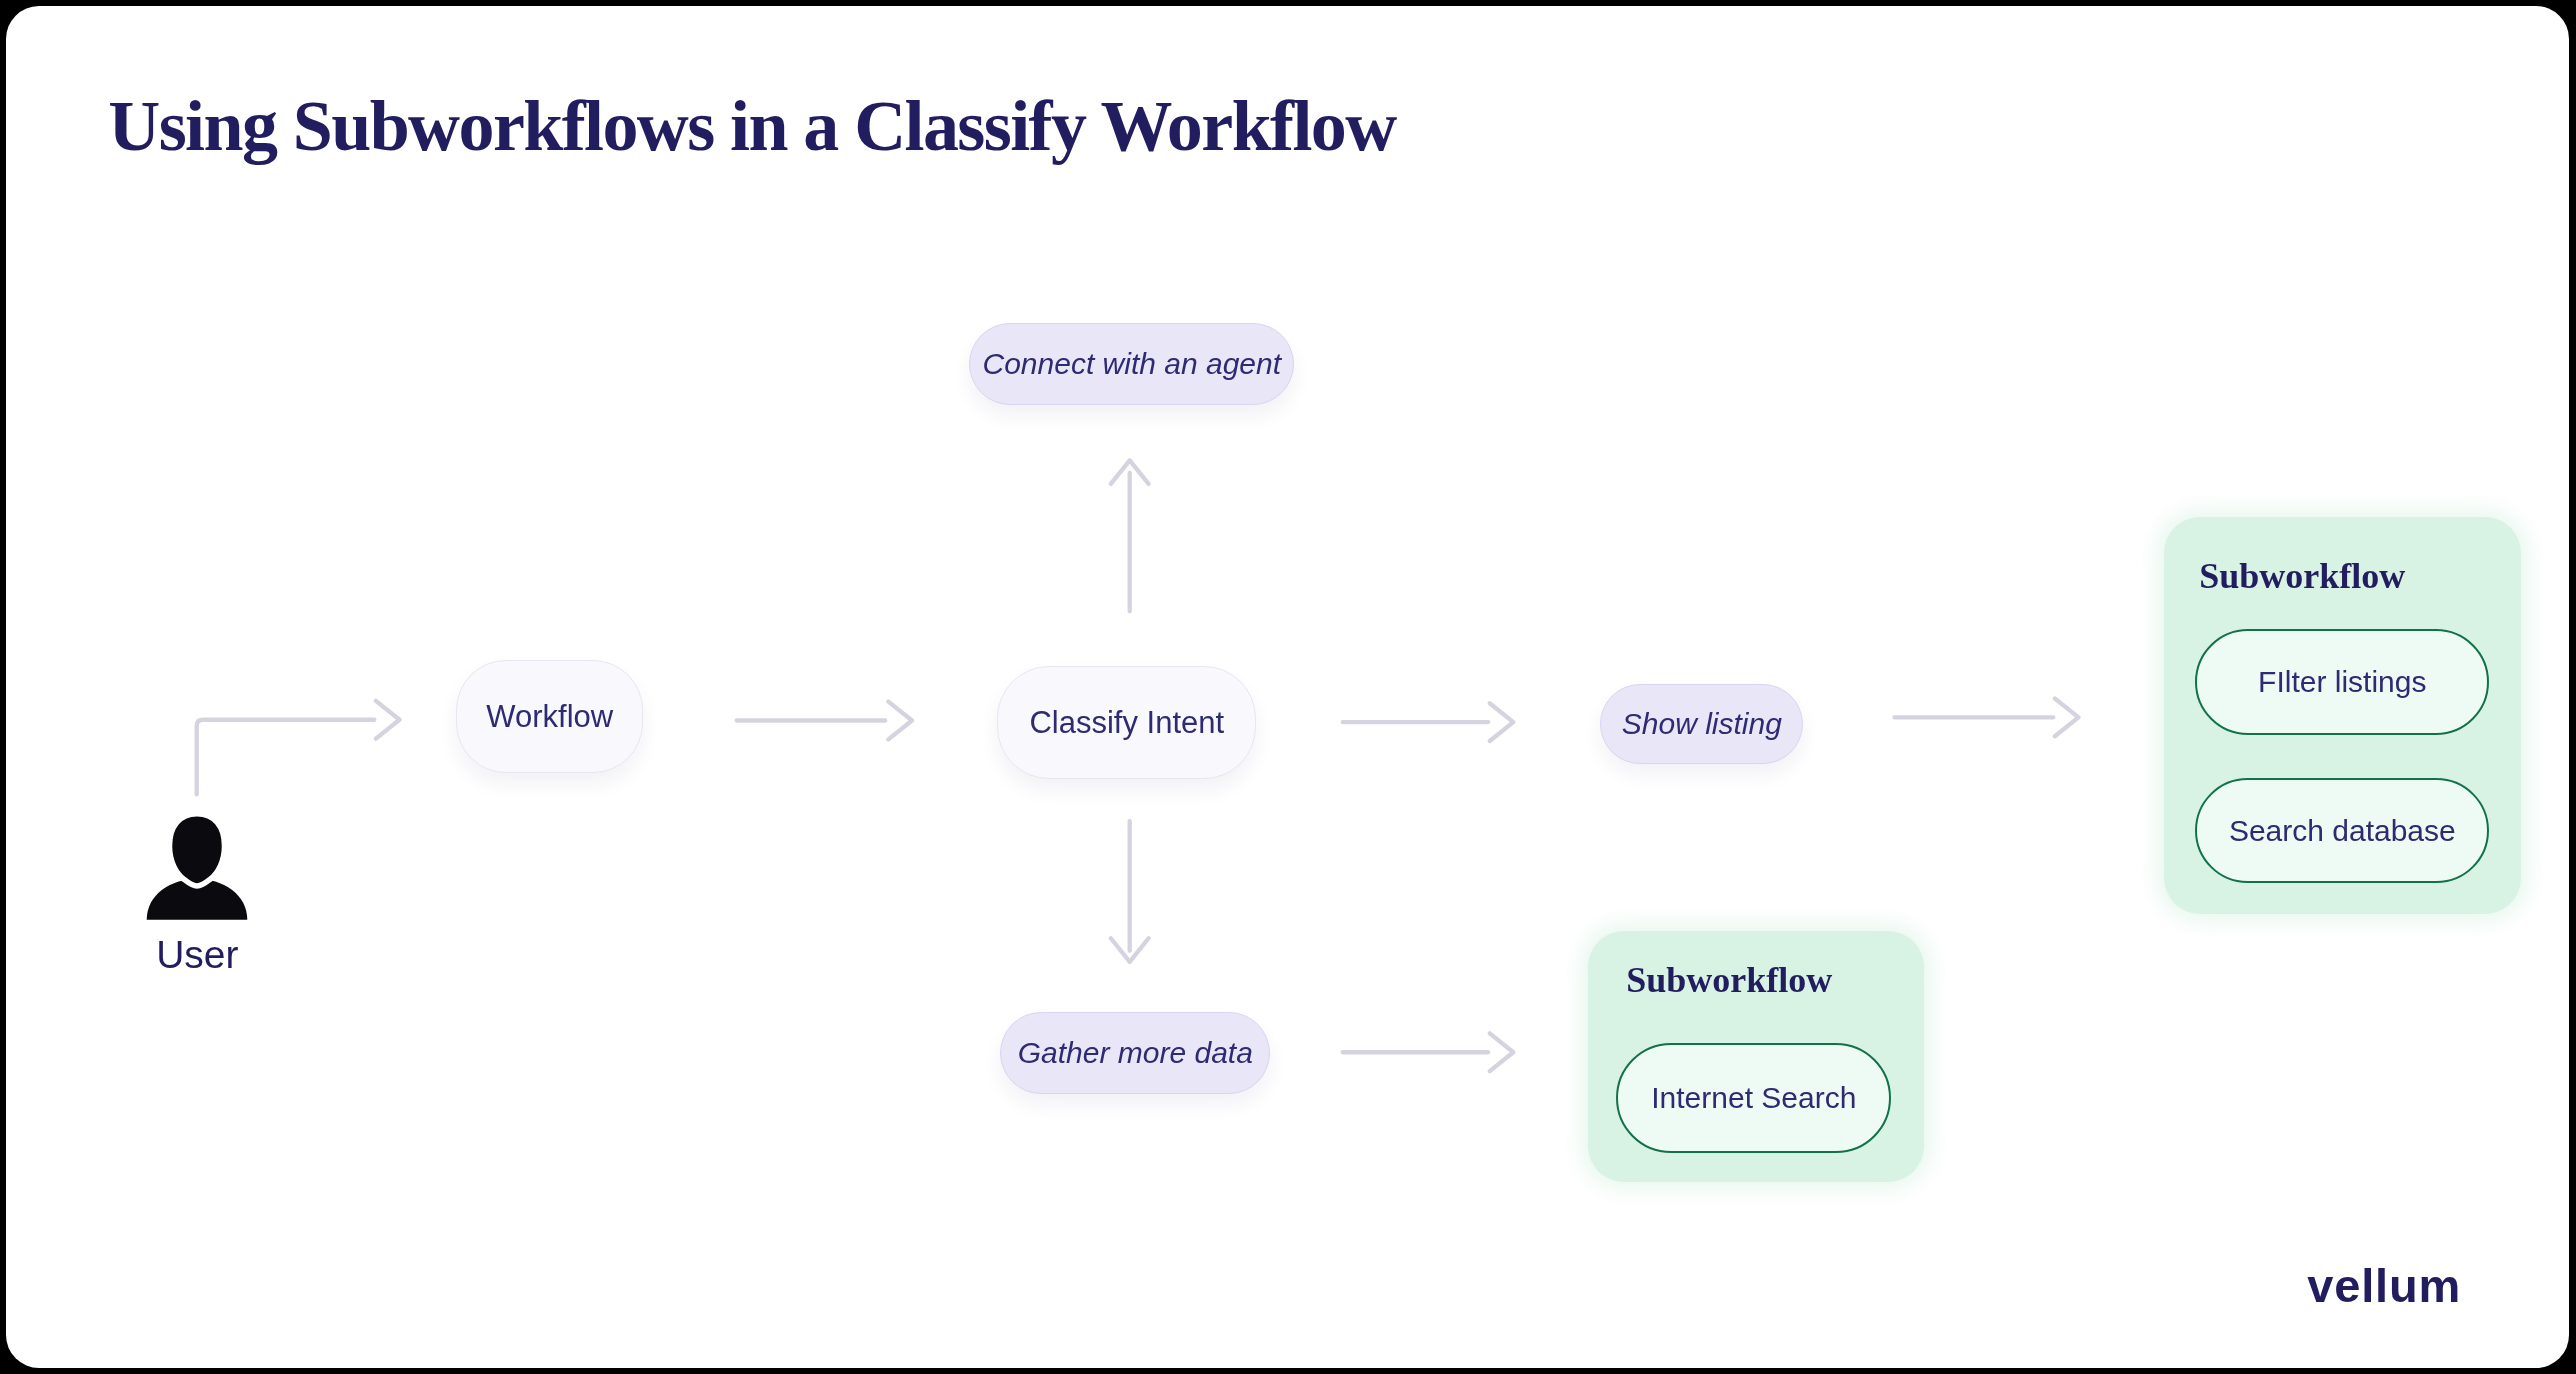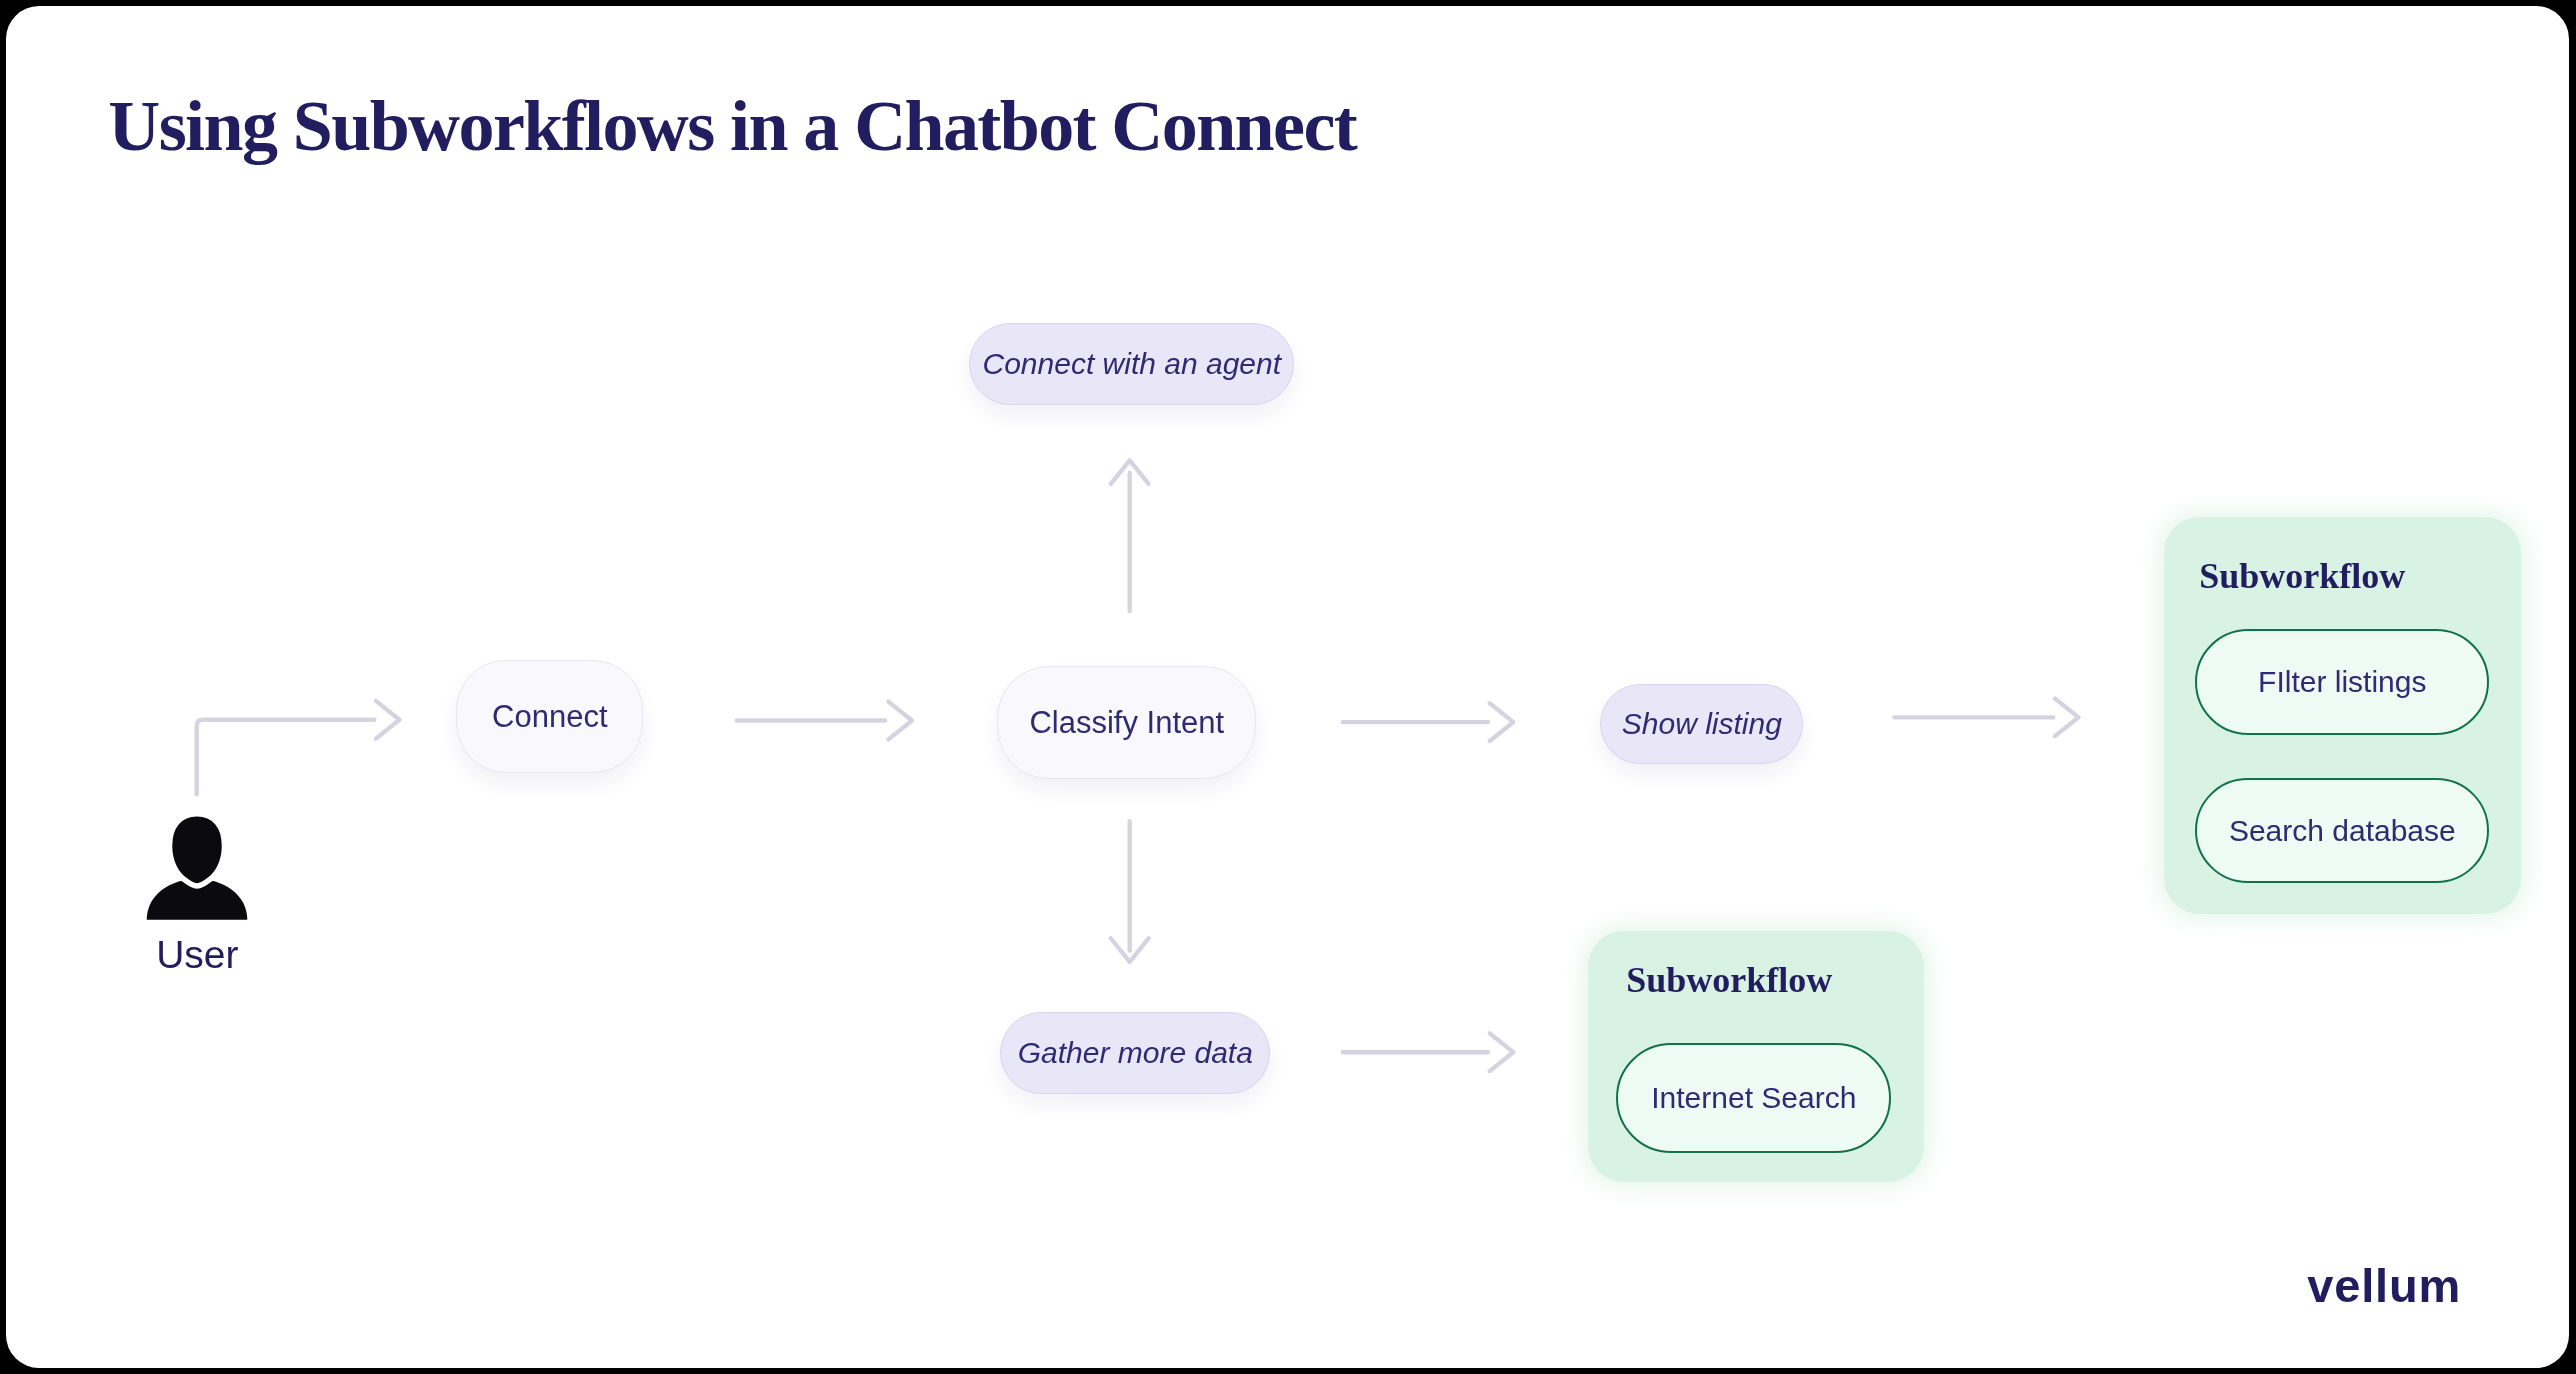--- a/index.html
+++ b/index.html
@@ -82,38 +82,38 @@
     position:absolute; left:2301px; top:1252px;
     font-size:47px; font-weight:700; letter-spacing:0.8px;
     color:var(--ink,#221d5f); white-space:nowrap;
   }
 </style>
 </head>
 <body>
 
 <div class="canvas">
 
-  <h1 class="page-title">Using Subworkflows in a Chatbot Connect</h1>
+  <h1 class="page-title">Using Subworkflows in a Classify Workflow</h1>
 
   <svg class="arrows" viewBox="0 0 3276 1748" aria-hidden="true">
     <path d="M242 1003 L242 916 Q242 908 250 908 L468 908 M470 884 L500 908 L470 932"></path>
     <path d="M929 909 L1118 909 M1122 885 L1152 909 L1122 933"></path>
     <path d="M1429 770 L1429 594 M1405 608 L1429 578 L1453 608"></path>
     <path d="M1700 911 L1885 911 M1887 887 L1917 911 L1887 935"></path>
     <path d="M1429 1037 L1429 1202 M1405 1186 L1429 1216 L1453 1186"></path>
     <path d="M2402 905 L2604 905 M2606 881 L2636 905 L2606 929"></path>
     <path d="M1700 1331 L1885 1331 M1887 1307 L1917 1331 L1887 1355"></path>
   </svg>
 
   <div class="node lavender node-connect">
     <span>Connect with an agent</span>
   </div>
 
   <div class="node white node-question">
-    <span>Connect</span>
+    <span>Workflow</span>
   </div>
 
   <div class="node white node-classify">
     <span>Classify Intent</span>
   </div>
 
   <div class="node lavender node-gather">
     <span>Gather more data</span>
   </div>
 

